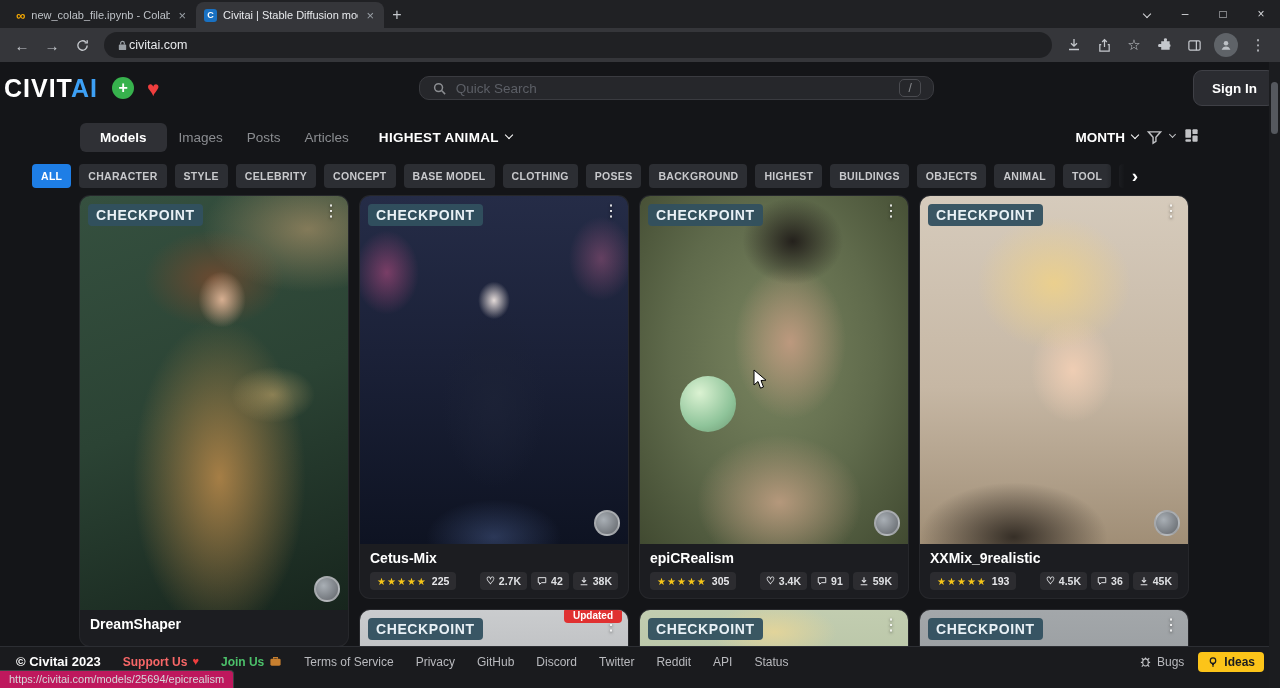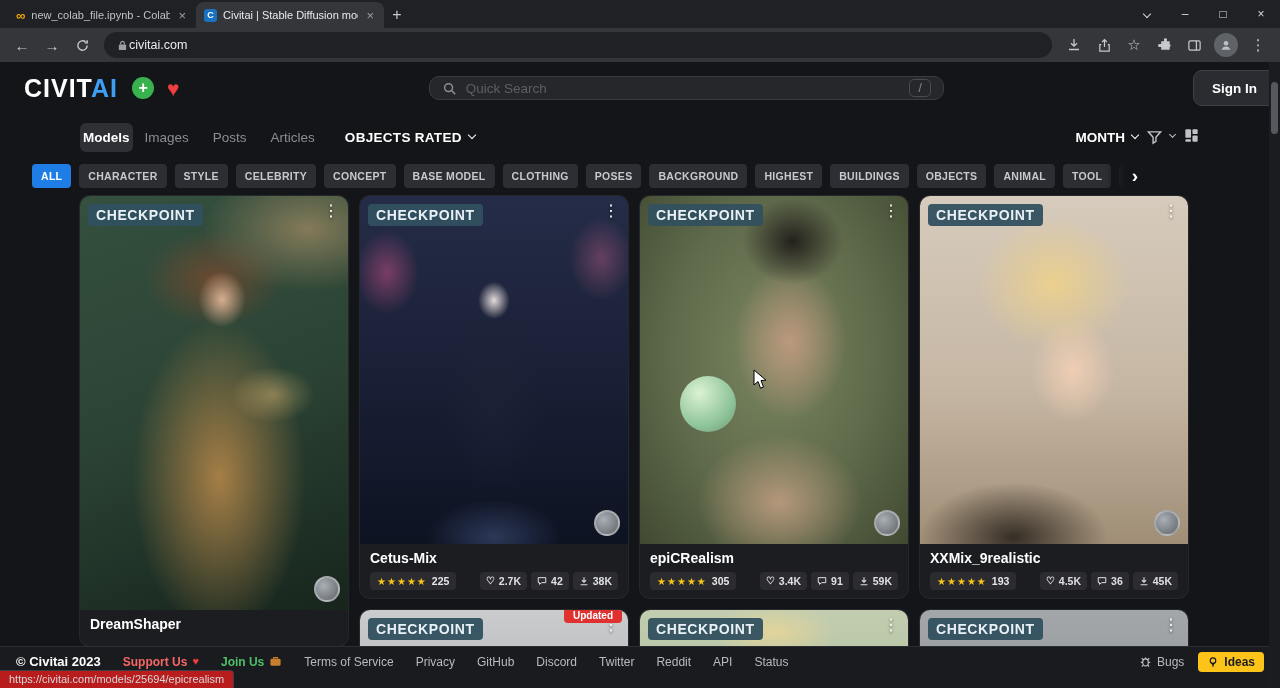--- a/index.html
+++ b/index.html
@@ -20,35 +20,35 @@
   .chev { display:inline-block; width:6px; height:6px; border-right:1.8px solid currentColor; border-bottom:1.8px solid currentColor; transform:rotate(45deg); margin:-3px 0 2px 7px; }
   .chev.plain { margin:0; }
 
   .navbar { position:absolute; top:28px; left:0; width:1280px; height:34px; background:#35363a; display:flex; align-items:center; padding:0 8px; gap:2px; }
   .nbtn { width:28px; height:28px; border-radius:50%; display:flex; align-items:center; justify-content:center; color:#c5c8cd; font-size:15px; flex:none; }
   .addr { flex:1; height:26px; background:#202124; border-radius:14px; display:flex; align-items:center; gap:1px; padding:0 13px; margin:0 6px; color:#e8eaed; font-size:12.5px; }
   .avatarbtn { width:24px; height:24px; border-radius:50%; background:#5f6368; display:flex; align-items:center; justify-content:center; margin:0 4px; flex:none; }
 
   
   .site { position:absolute; top:62px; left:0; width:1280px; bottom:0; background:#141518; overflow:hidden; }
-  .sheader { height:52px; display:flex; align-items:center; padding:0 4px;margin-left:20px; }
+  .sheader { height:52px; display:flex; align-items:center; padding:0 4px; }
   .logo { font-size:25px; font-weight:800; letter-spacing:1px; color:#fff; }
   .logo .blue { color:#3da0f5; }
   .plusbtn { width:22px; height:22px; border-radius:50%; background:#37b24d; color:#fff; font-size:16px; font-weight:bold; display:flex; align-items:center; justify-content:center; margin-left:14px; }
   .heartbtn { color:#f03e3e; font-size:21px; margin-left:13px; line-height:1; }
   .searchzone { flex:1; display:flex; justify-content:center; }
   .search { width:515px; height:24px; background:#26272b; border:1px solid #3a3b40; border-radius:10px; display:flex; align-items:center; gap:9px; padding:0 12px; }
   .search input { flex:1; background:transparent; border:none; outline:none; color:#c1c2c5; font-size:13.5px; font-family:inherit; }
   .search input::placeholder { color:#5c5f66; }
   .slashkey { border:1px solid #4a4b50; border-radius:5px; padding:1px 8px; color:#8b8d91; font-size:12px; }
   .signin { height:36px; padding:0 18px; background:#2b2c31; border:1px solid #3f4046; border-radius:9px; color:#fff; font-size:13.5px; font-weight:600; display:flex; align-items:center; }
 
   .filters { margin:6px 80px 0; height:34px; display:flex; align-items:center; }
   .ftab { padding:7px 12px; color:#8b8d91; font-size:13.5px; border-radius:6px; }
-  .ftab.active { background:#2f3035; color:#fff; font-weight:600; padding:7px 3px; }
+  .ftab.active { background:#2f3035; color:#fff; font-weight:600; padding:7px 20px; }
   .sort { margin-left:18px; color:#fff; font-weight:700; font-size:13.5px; letter-spacing:.3px; display:flex; align-items:center; }
   .fright { margin-left:auto; display:flex; align-items:center; gap:8px;text-align:right; }
   .period { color:#fff; font-weight:700; font-size:13.5px; display:flex; align-items:center; }
 
   .chips { margin:10px 0 0 32px; width:1108px; height:24px; display:flex; gap:8px; overflow:hidden; position:relative; }
   .chip { height:24px; padding:0 9px; background:#2c2e33; color:#c8c9cc; font-size:10.5px; font-weight:700; letter-spacing:.3px; border-radius:4px; display:flex; align-items:center; white-space:nowrap; flex:none; }
   .chip.active { background:#1e7ee6; color:#fff; }
   .chips-fade { position:absolute; right:0; top:0; height:24px; width:34px; background:linear-gradient(90deg, transparent, #141518 55%); display:flex; align-items:center; justify-content:flex-end; color:#fff; font-size:19px; font-weight:bold; padding-right:2px; }
 
   .grid { margin:8px 0 0 80px; display:flex; gap:12px; }
@@ -100,21 +100,21 @@
   .img-s3 { height:220px; background:linear-gradient(180deg,#a3a7aa,#7e8387); }
 
   .sfooter { position:absolute; left:0; bottom:0; width:1280px; height:42px; background:#1a1b1e; border-top:1px solid #2c2e33; display:flex; align-items:center; gap:22px; padding:0 16px 12px; z-index:5; }
   .f-copy { color:#fff; font-weight:700; font-size:13px; }
   .f-link { color:#b9babe; font-size:12px; display:flex; align-items:center; gap:5px; }
   .f-support { color:#f76767; font-weight:600; }
   .f-join { color:#4cc06a; font-weight:600; }
   .f-right { margin-left:auto; display:flex; align-items:center; gap:14px; }
   .ideas { background:#fcc419; color:#1a1b1e; font-weight:700; font-size:12px; border-radius:4px; padding:3px 9px; display:flex; align-items:center; gap:5px; }
 
-  .statusbubble { position:absolute; left:0; bottom:0; background:#b91c1c; border:1px solid #3c4043; border-left:none; border-bottom:none; border-radius:0 4px 0 0; padding:2px 9px 3px; font-size:11px; color:#d5d7da; z-index:10; }
+  .statusbubble { position:absolute; left:0; bottom:0; background:#be185d; border:1px solid #3c4043; border-left:none; border-bottom:none; border-radius:0 4px 0 0; padding:2px 9px 3px; font-size:11px; color:#d5d7da; z-index:10; }
 
   .scrollbar { position:absolute; right:0; top:0; bottom:0; width:11px; background:#1b1c1f; z-index:6; }
   .scroll-thumb { position:absolute; top:20px; left:2px; width:7px; height:52px; border-radius:4px; background:#55585e; }
 
   .cursor { position:absolute; left:753px; top:369px; z-index:20; }
 </style>
 </head>
 <body>
 
 <div class="tabstrip">
@@ -204,21 +204,21 @@
     </div>
     <div class="signin">Sign In</div>
   </div>
 
   <div class="filters">
     <div class="ftab active">Models</div>
     <div class="ftab">Images</div>
     <div class="ftab">Posts</div>
     <div class="ftab">Articles</div>
     <div class="sort">
-        <span>OBJECTS RATED</span>
+        <span>HIGHEST ANIMAL</span>
         <span class="chev"></span>
       </div>
     <div class="fright">
       <div class="period">
           <span>MONTH</span>
           <span class="chev"></span>
         </div>
       <div style="display:flex;align-items:center;color:#c1c2c5;">
         <svg width="17" height="17" viewBox="0 0 18 18" fill="none" stroke="#c1c2c5" stroke-width="1.5">
             <path d="M2.5 3h13l-5 5.8v4.4l-3 1.8V8.8z"></path>

